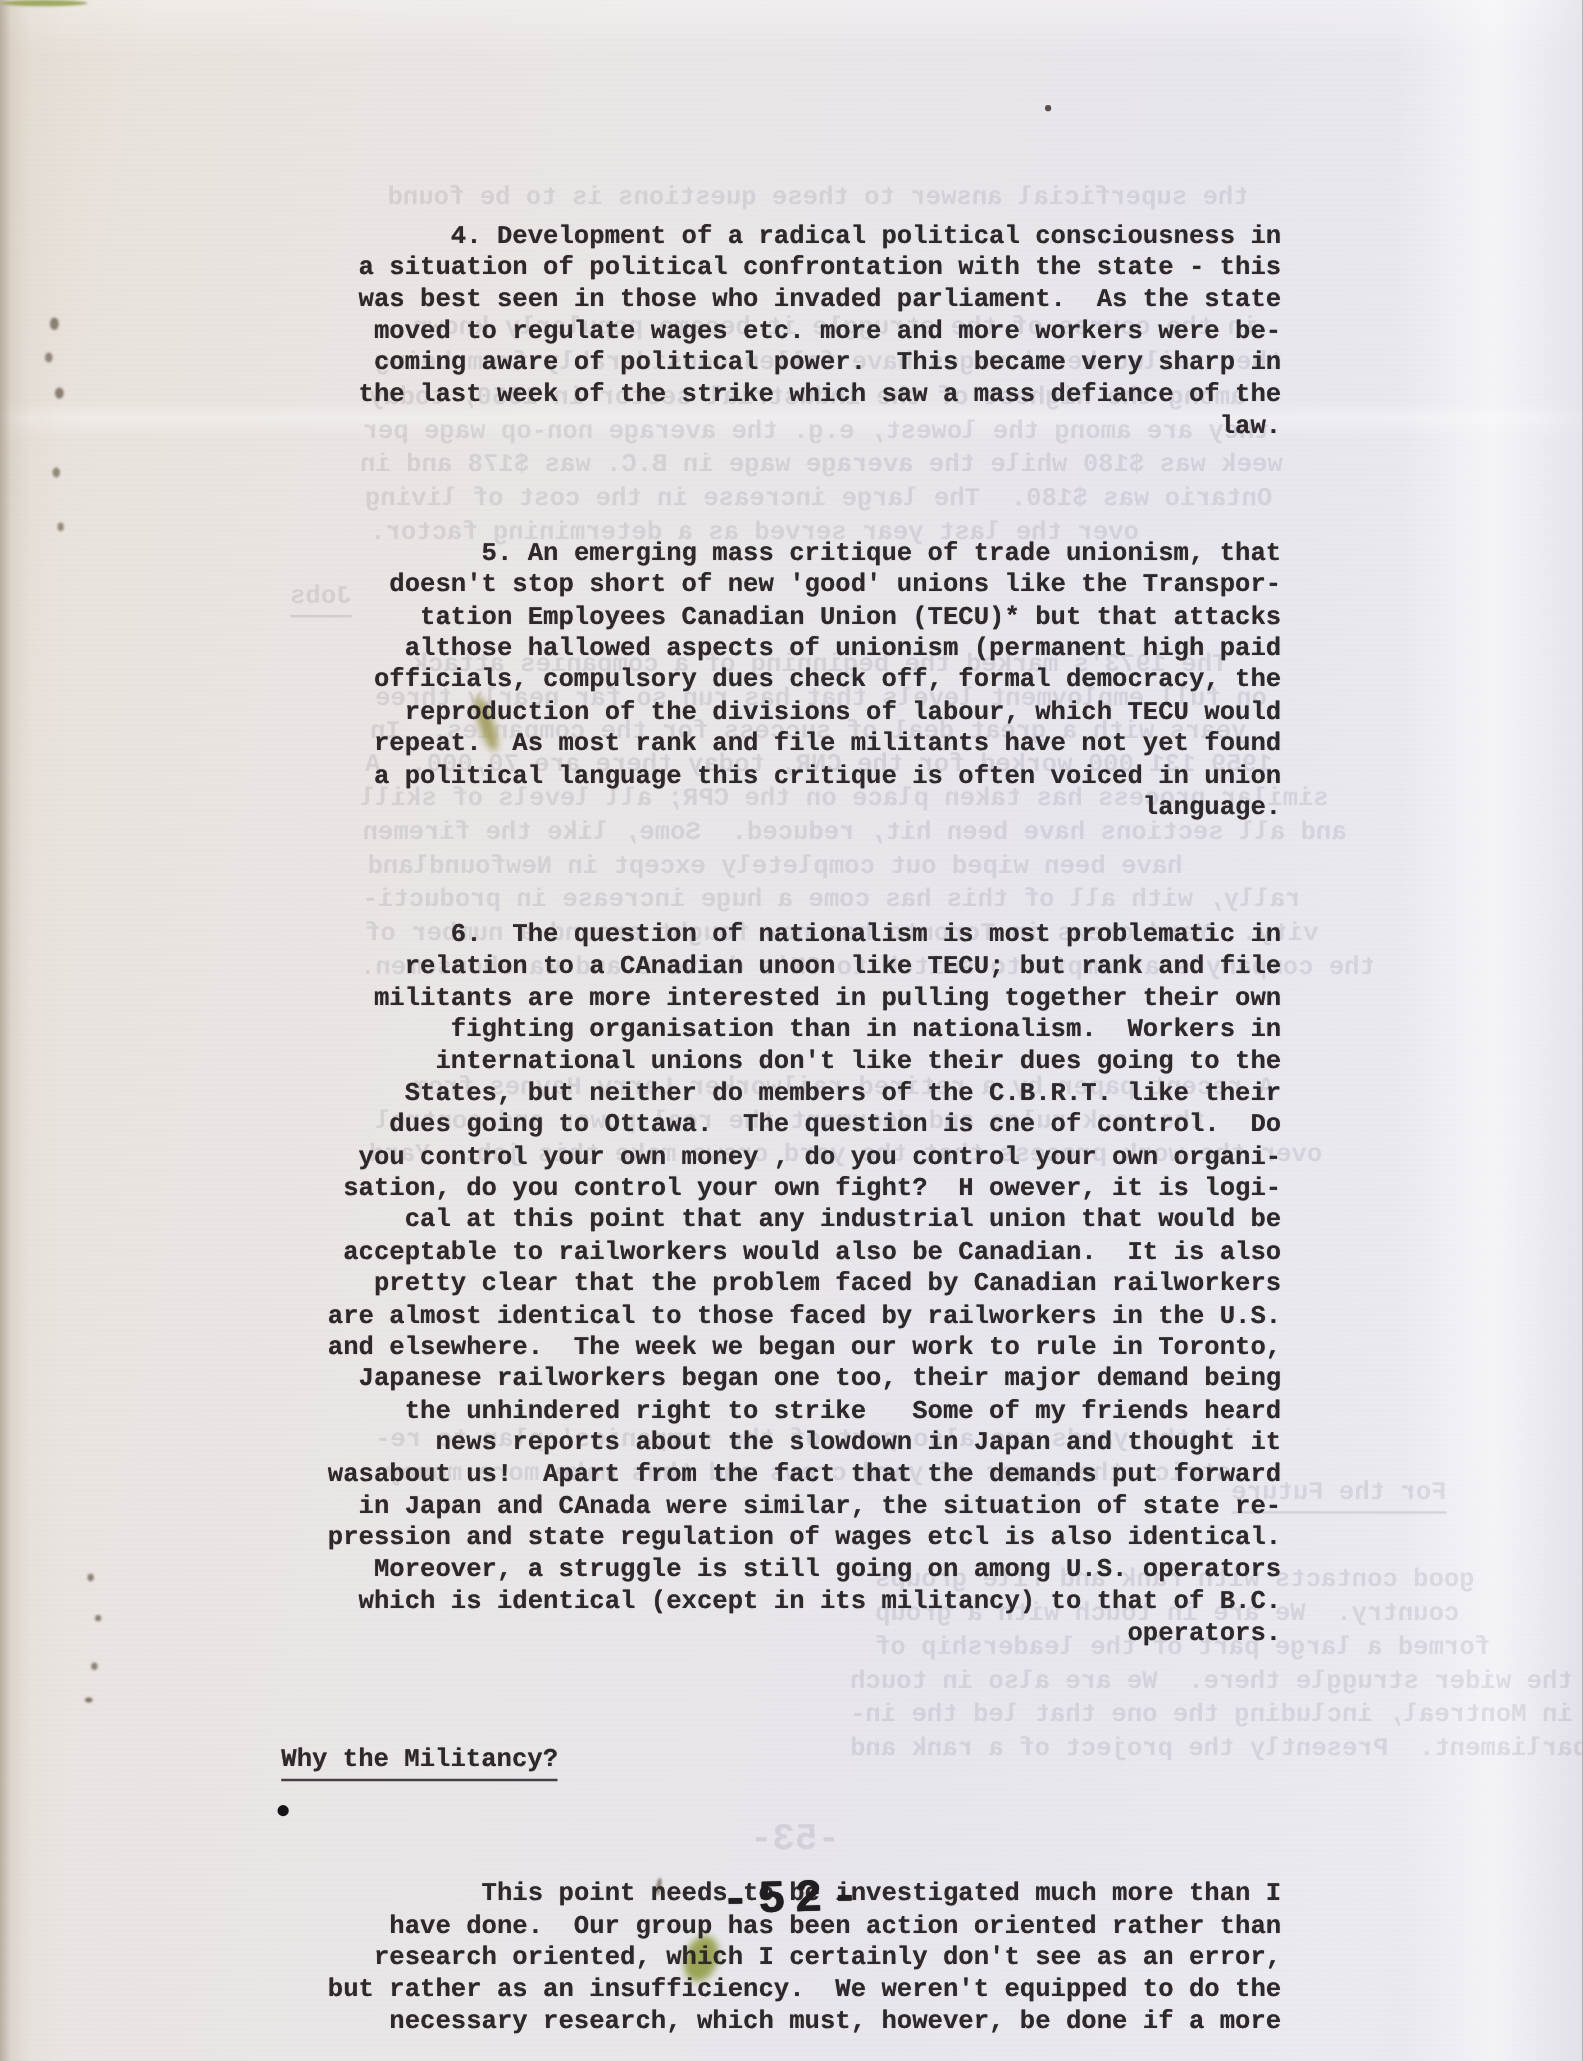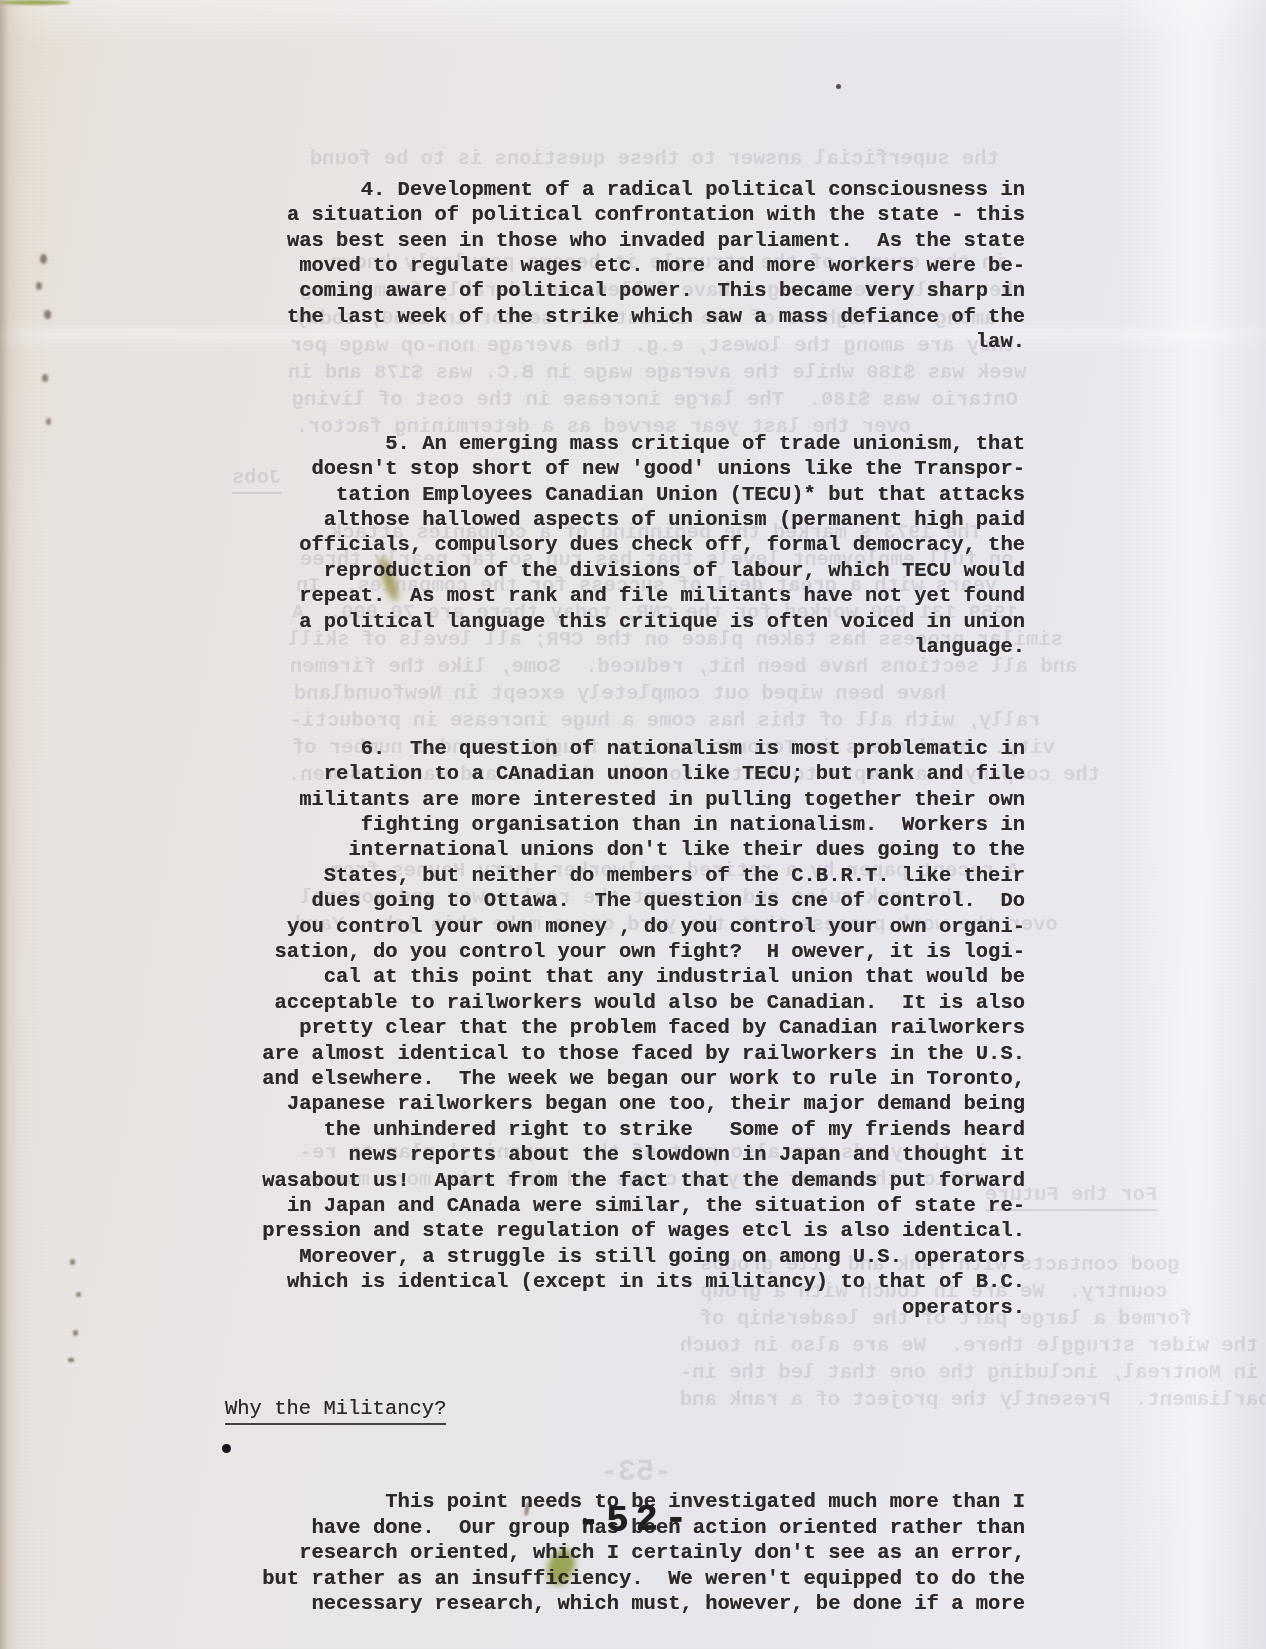--- a/index.html
+++ b/index.html
@@ -30,21 +30,21 @@
   .bleed.u{border-bottom:2px solid rgba(106,98,122,0.18);padding-bottom:2px;}
   .artifact{position:absolute;border-radius:50%;}
   .text-layer{
     position:absolute;left:225px;top:126px;width:800px;
     font-size:20.5px;line-height:25.4px;font-weight:bold;
     color:#2e282b;
     white-space:pre;
     text-shadow:0 0 0.6px rgba(46,40,43,0.65);
   }
   .para{margin:0 0 25.4px 0;text-align:right;}
-  .heading{font-size:20.5px;line-height:25.4px;font-weight:normal;margin:0 0 17px 0;}
+  .heading{font-size:20.5px;line-height:25.4px;font-weight:bold;margin:0 0 31px 0;}
   .heading .underline{border-bottom:2.5px solid rgba(46,40,43,0.88);padding-bottom:3px;}
   .page-number{
     position:absolute;left:577px;top:1499px;
     font-size:37px;font-weight:bold;letter-spacing:7px;
     color:#211d20;
     transform:rotate(-1.5deg);
     text-shadow:0.6px 0 0 #211d20, 0 0 1px rgba(33,29,32,0.5);
   }
 </style>
 </head>

